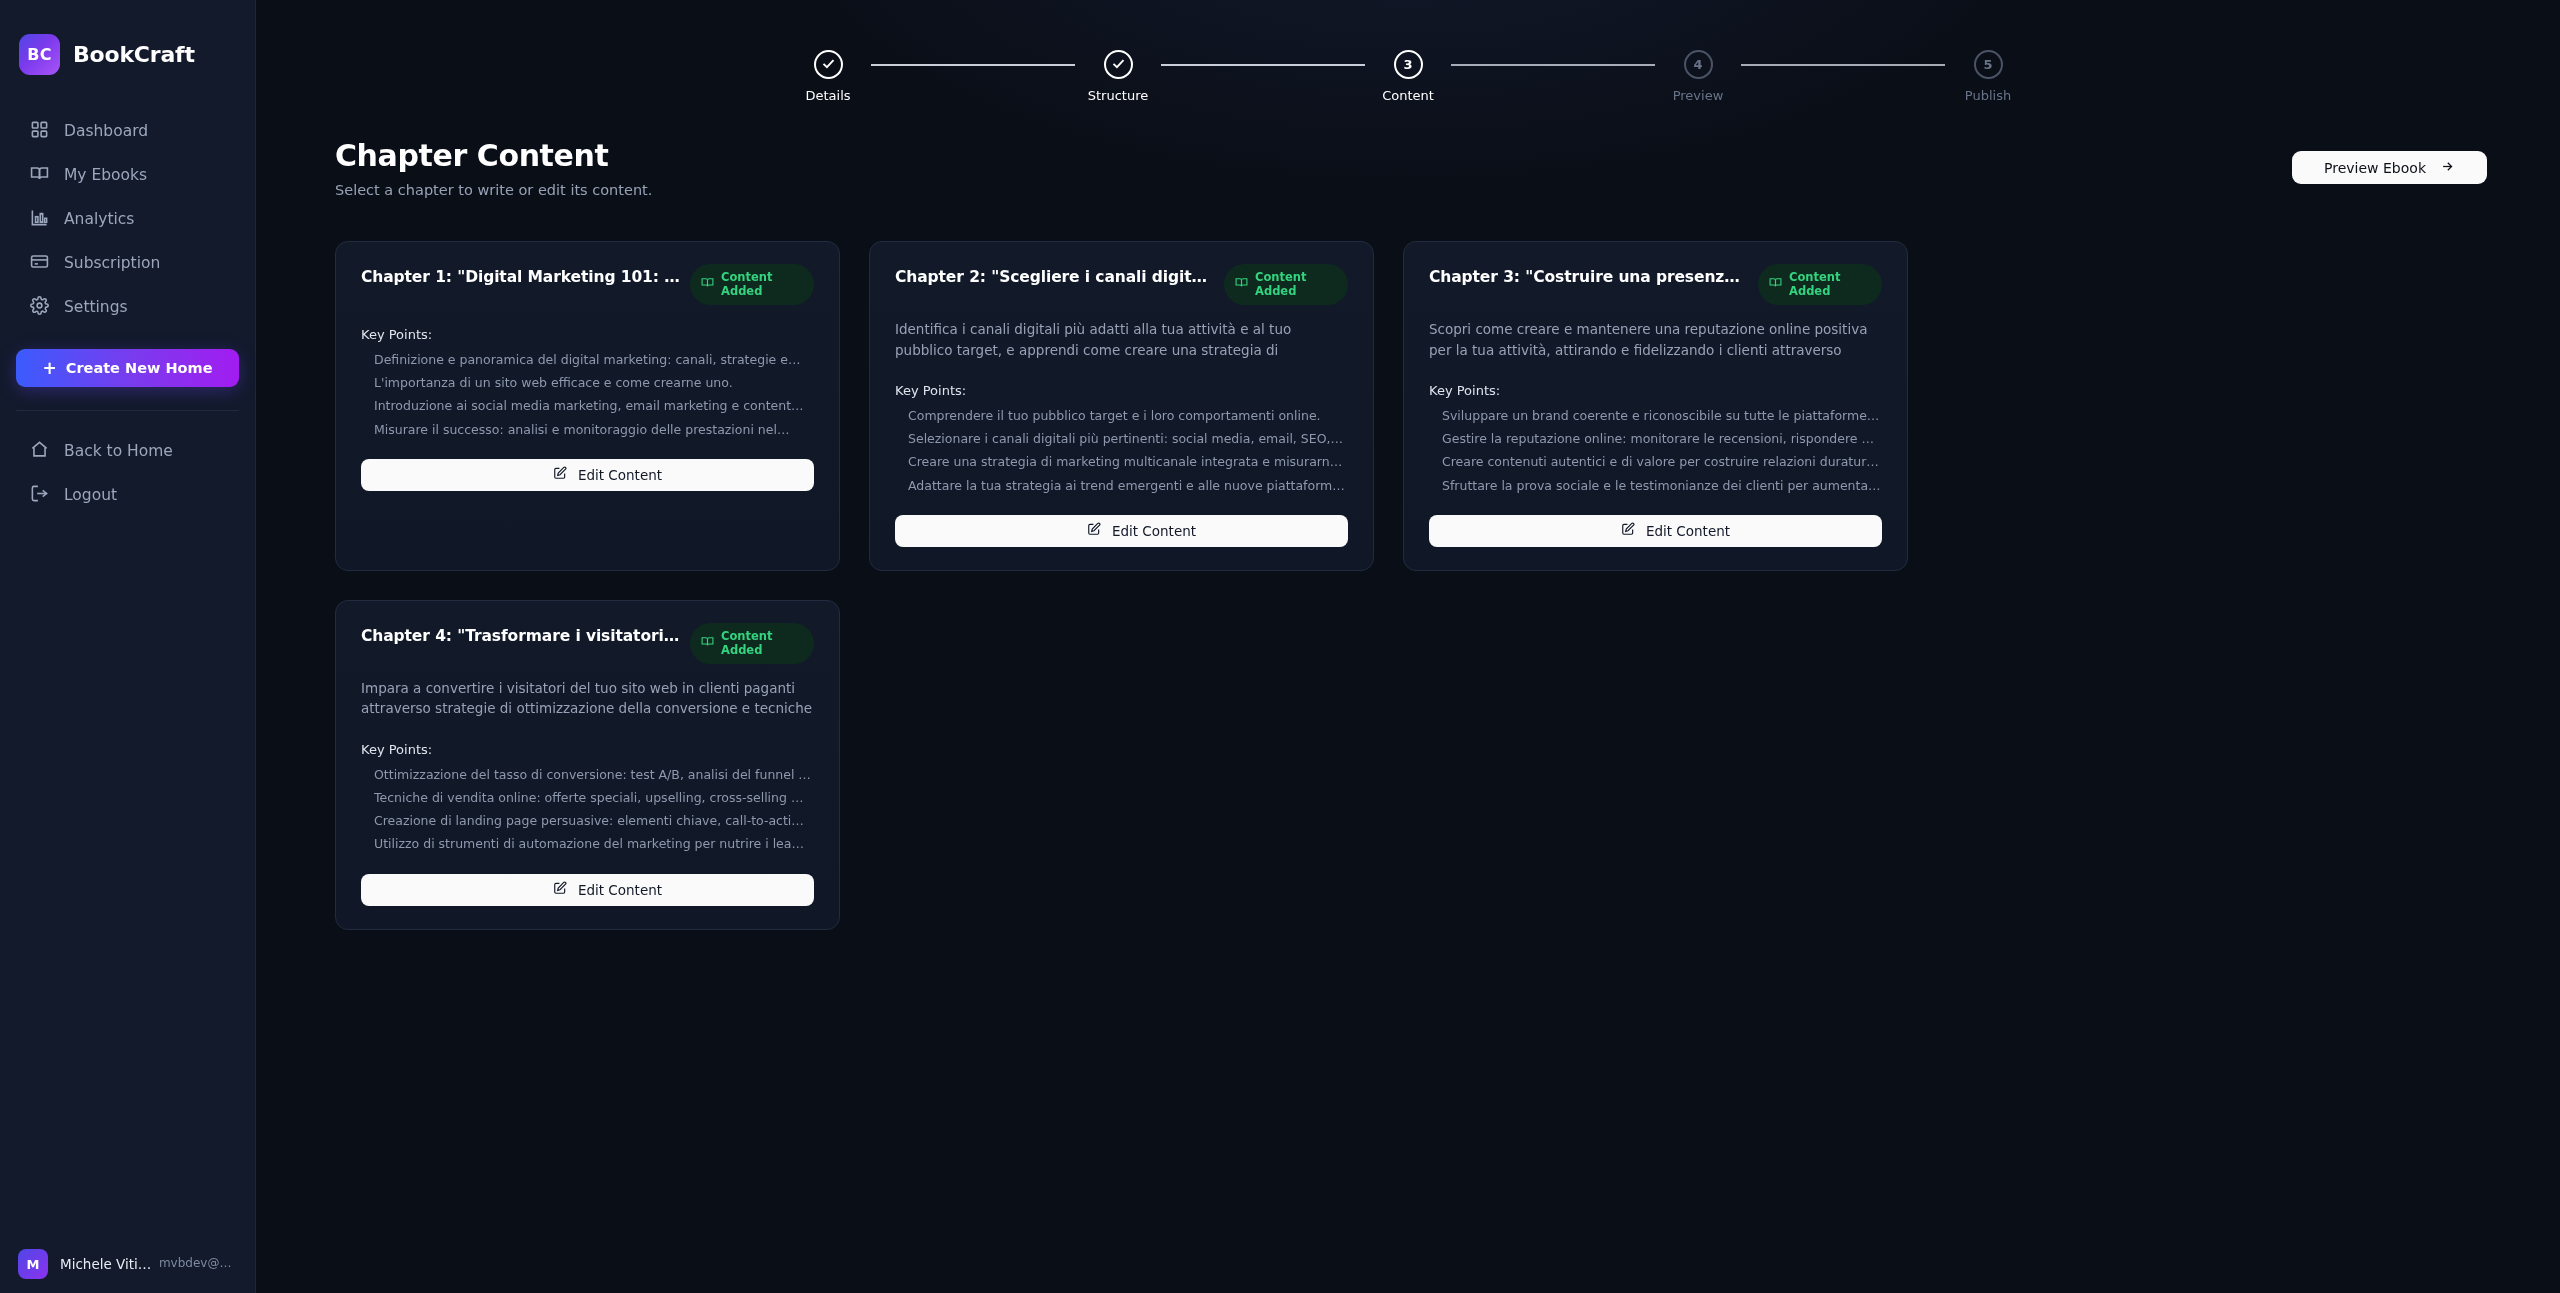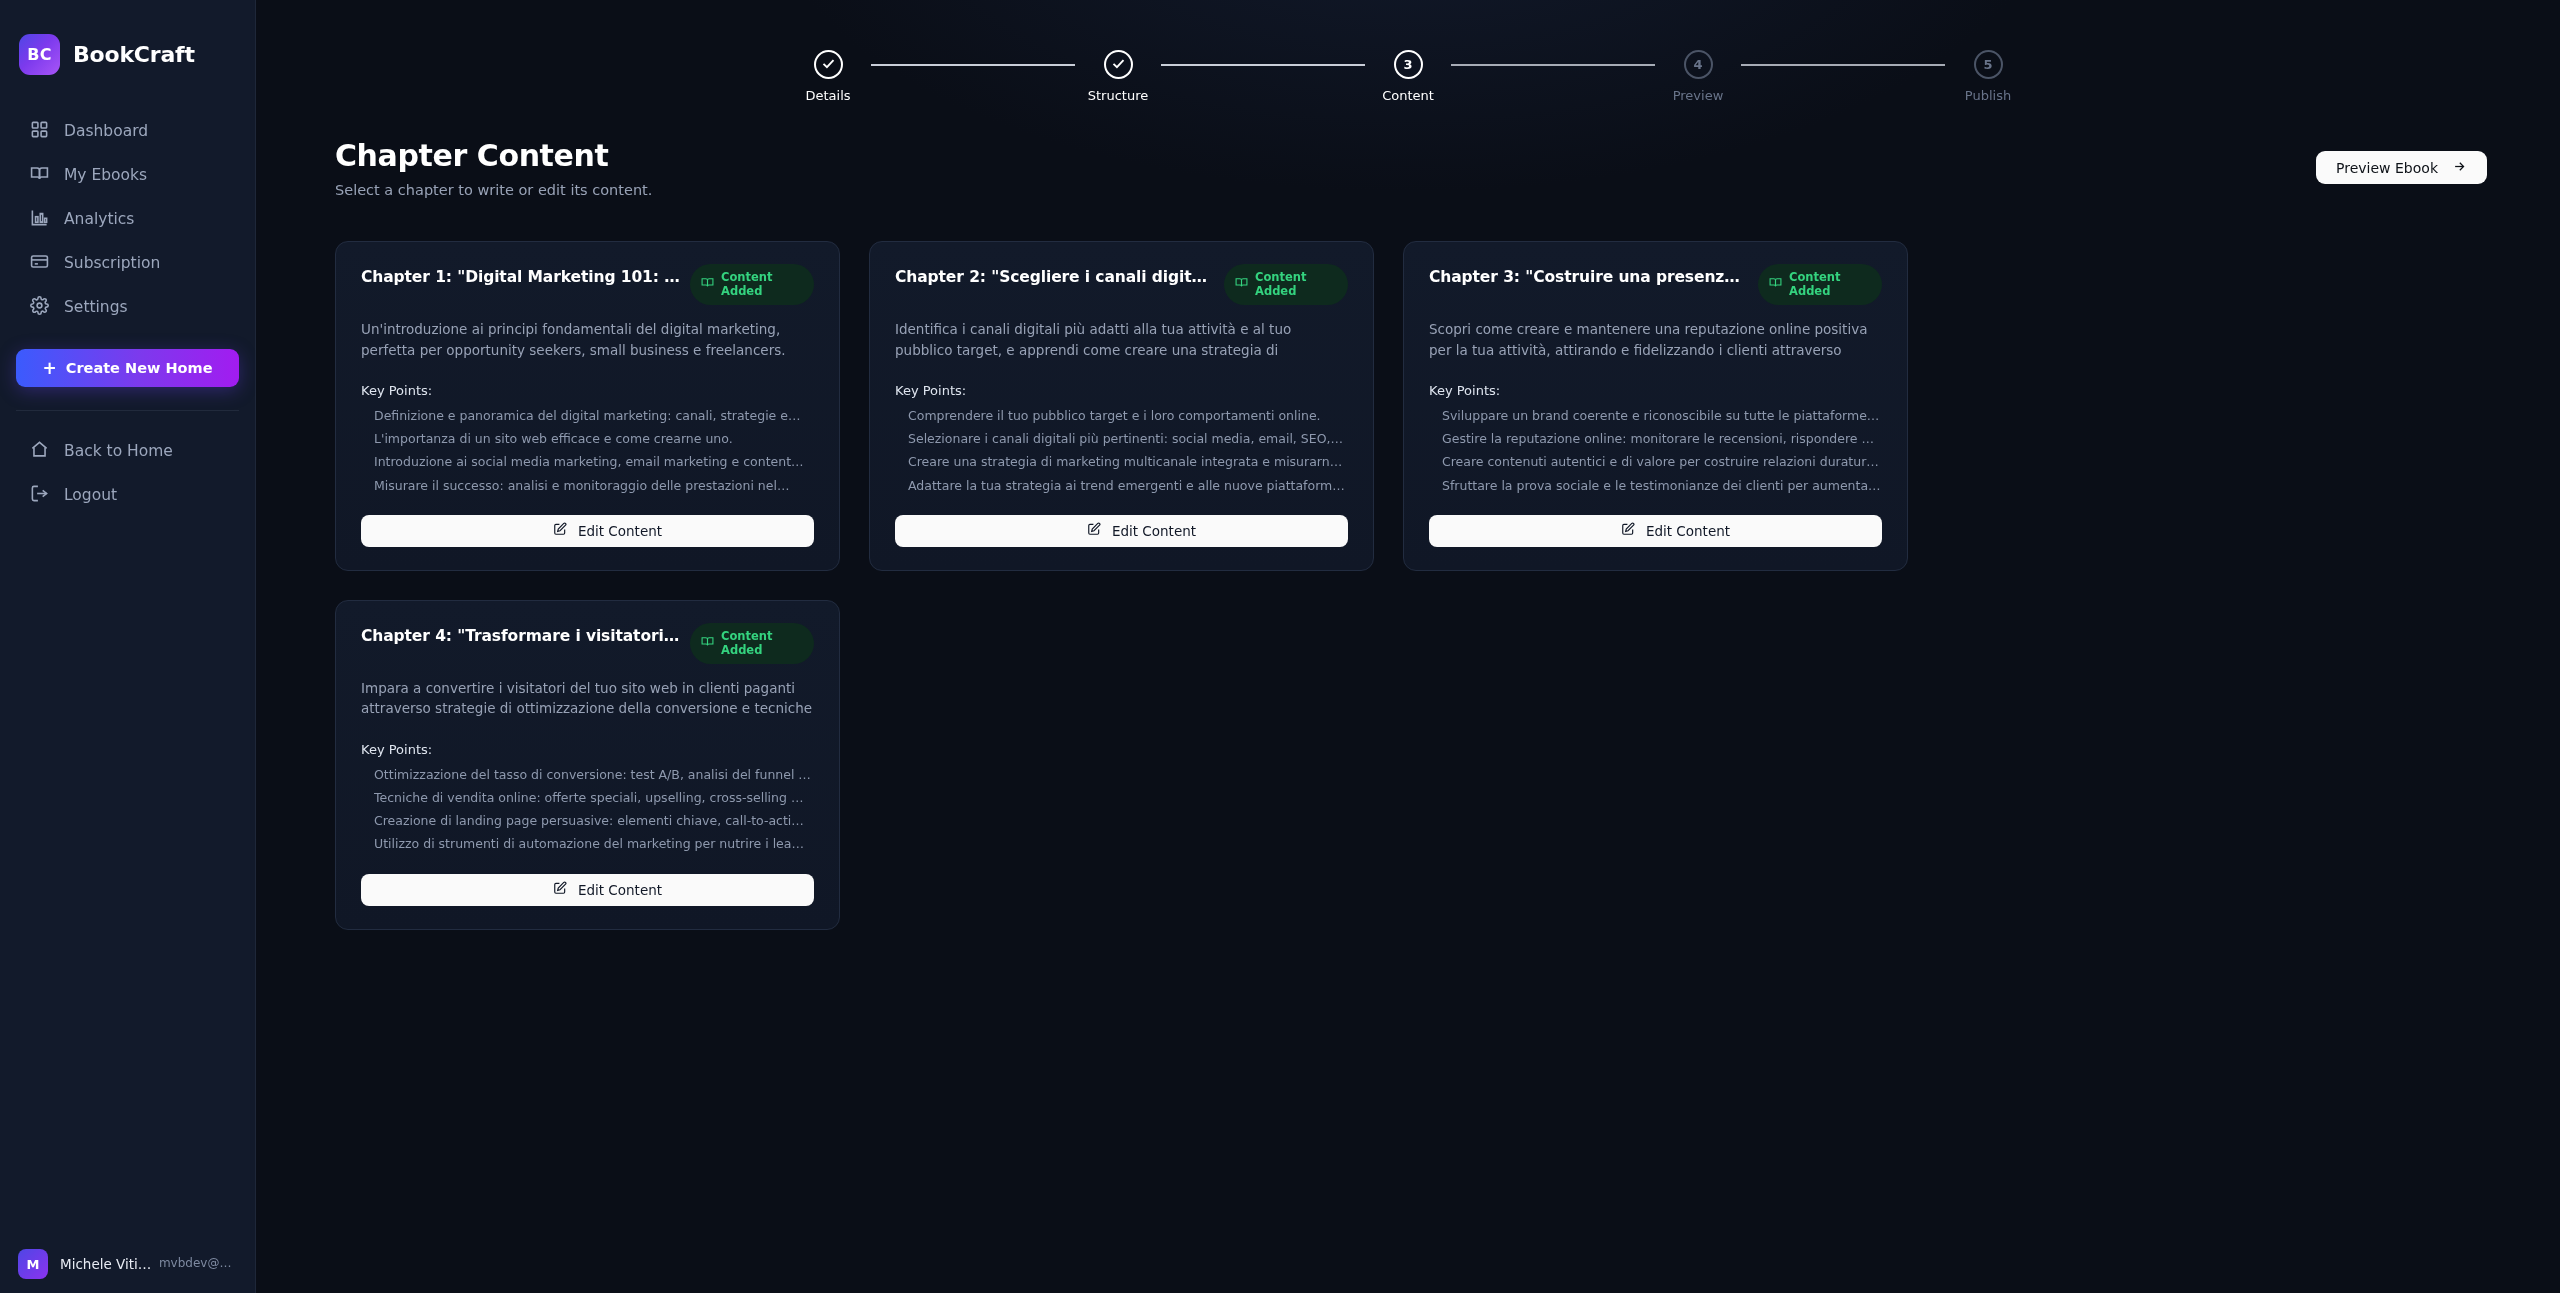--- a/index.html
+++ b/index.html
@@ -99,21 +99,21 @@
   
   .head-row {
     display: flex; align-items: flex-start; justify-content: space-between;
     padding: 35px 73px 0 79px;
   }
   .page-title { color: #ffffff; font-size: 30px; font-weight: bold; letter-spacing: -.4px; }
   .page-sub { color: #98a2b6; font-size: 14.5px; margin-top: 9px; }
   .preview-btn {
     display: inline-flex; align-items: center; gap: 14px;
     background: #fafafa; color: #0d1117; border: 0; cursor: pointer;
-    border-radius: 9px; height: 33px; padding: 0 20px;
+    border-radius: 9px; height: 33px; padding: 0 32px;
     font-size: 14px; font-family: inherit;
     margin-top: 13px;
   }
   .preview-btn svg { width: 15px; height: 15px; stroke: #0d1117; }
 
   
   .grid {
     display: grid; grid-template-columns: repeat(3, 505px);
     gap: 29px; padding: 43px 0 0 79px;
   }
@@ -326,21 +326,20 @@
           <div class="badge">
             <span>
               <svg viewBox="0 0 24 24" fill="none" stroke-width="2">
                   <path d="M2 5h7a3 3 0 0 1 3 3v11a2.5 2.5 0 0 0-2.5-2.5H2z"></path>
                   <path d="M22 5h-7a3 3 0 0 0-3 3v11a2.5 2.5 0 0 1 2.5-2.5H22z"></path>
                 </svg>
             </span>
             <span>Content Added</span>
           </div>
         </div>
-        <div class="card-desc">Un'introduzione ai principi fondamentali del digital marketing, perfetta per opportunity seekers, small business e freelancers.</div>
         <div class="kp-title">Key Points:</div>
         <div class="kp-list">
           <div class="kp-item">Definizione e panoramica del digital marketing: canali, strategie e…</div>
           <div class="kp-item">L'importanza di un sito web efficace e come crearne uno.</div>
           <div class="kp-item">Introduzione ai social media marketing, email marketing e content…</div>
           <div class="kp-item">Misurare il successo: analisi e monitoraggio delle prestazioni nel…</div>
         </div>
         <button class="edit-btn">
           <span>
             <svg viewBox="0 0 24 24" fill="none" stroke-width="2">

